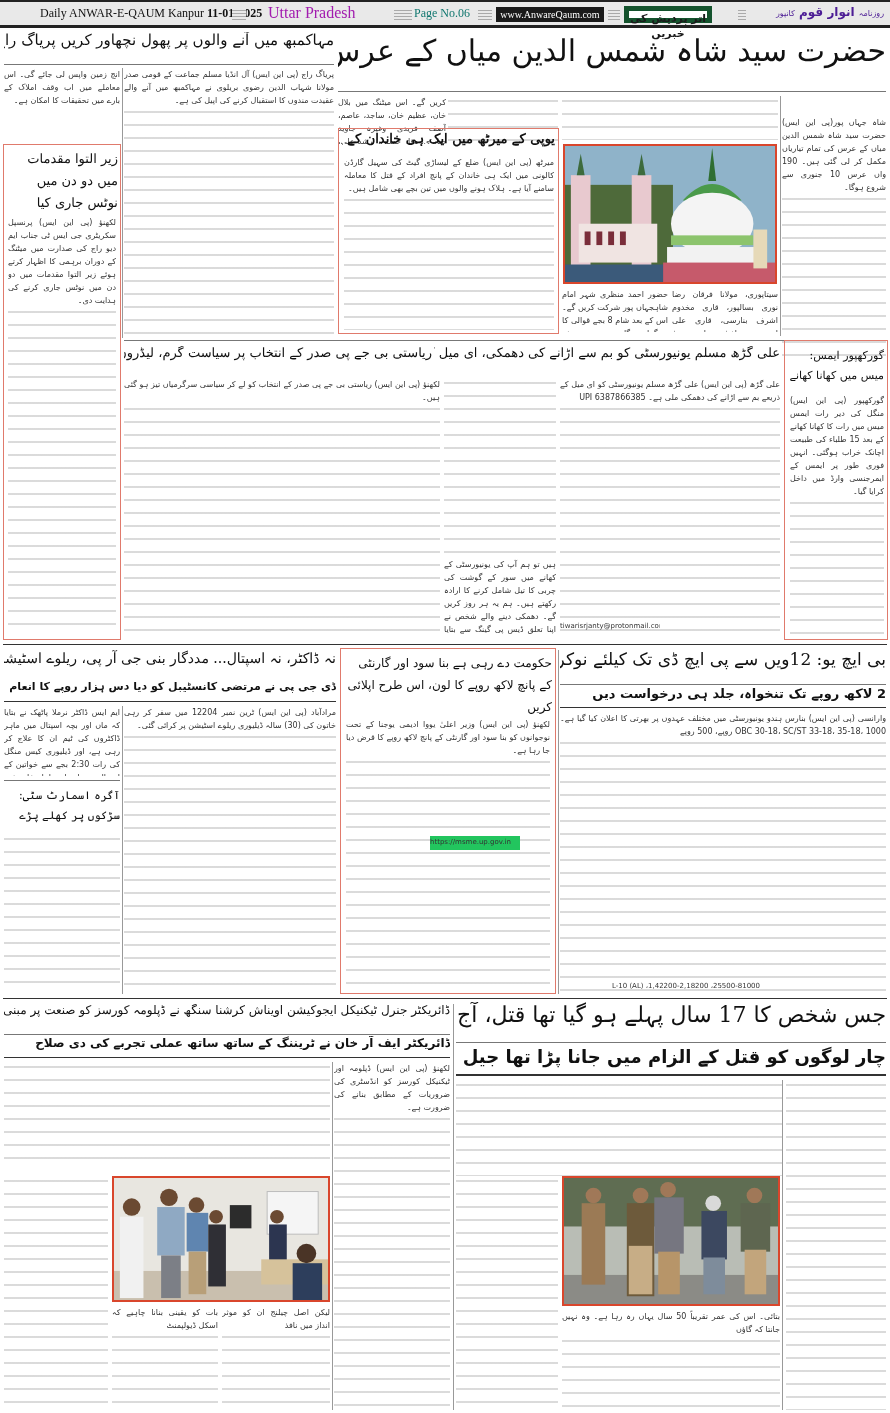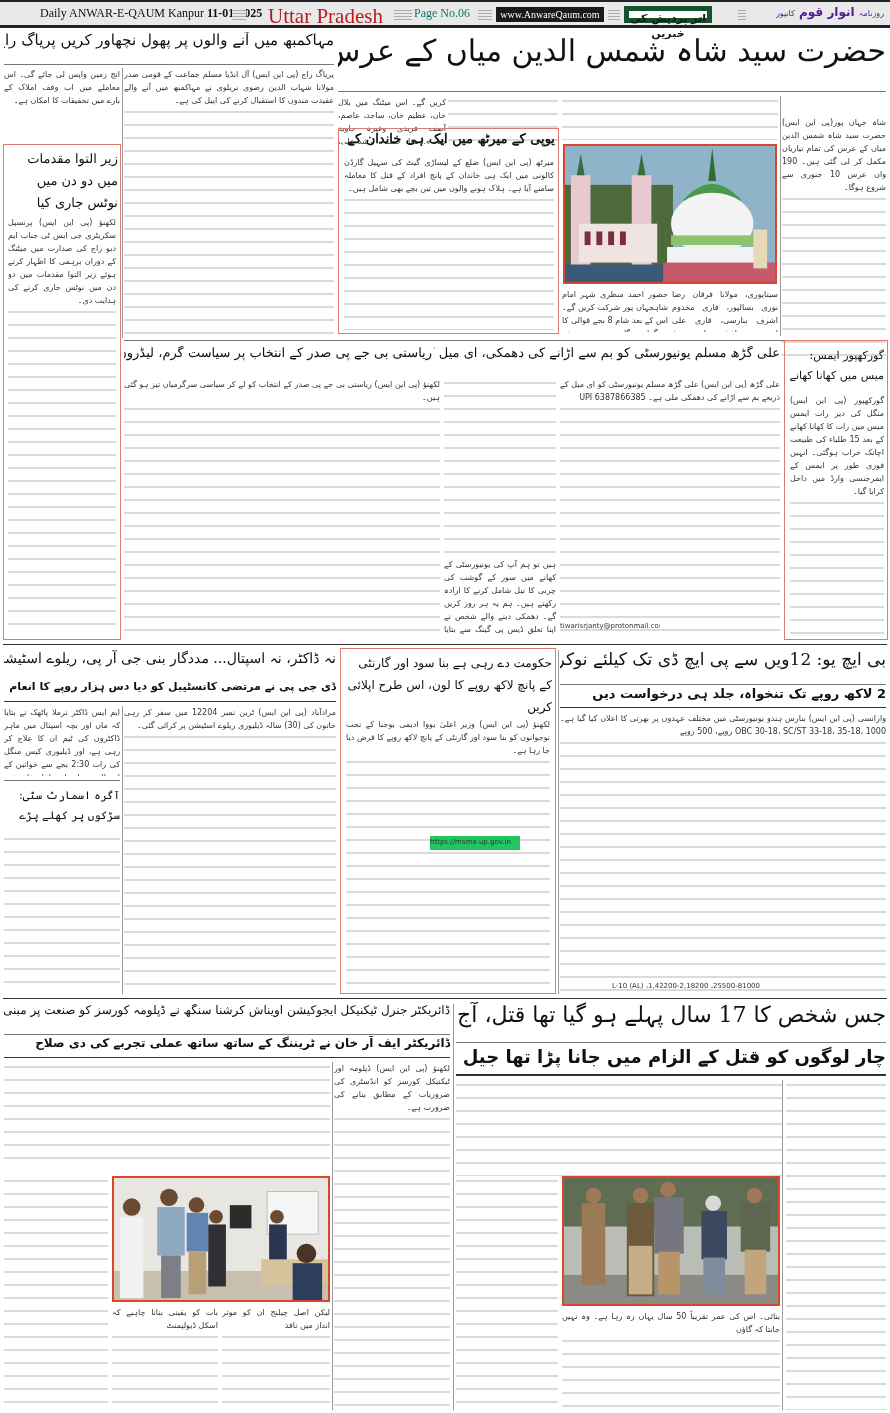--- a/index.html
+++ b/index.html
@@ -2,21 +2,21 @@
 <html><head>
 <meta charset="utf-8">
 <style>
   * { box-sizing: border-box; margin: 0; padding: 0; }
   html, body { width: 890px; height: 1413px; background: #ffffff; overflow: hidden; }
   body { font-family: "DejaVu Sans", sans-serif; color: #1a1a1a; position: relative; }
 
   .masthead { position: absolute; left: 0; top: 0; width: 890px; height: 28px; background: #e9e9e9; border-top: 2px solid #222; border-bottom: 3px solid #222; display: flex; align-items: center; }
   .mh-left { position: absolute; left: 8px; top: 4px; font-family: "Liberation Serif", serif; font-size: 12px; color: #111; margin-left: 32px; }
   .mh-left b { font-weight: bold; }
-  .mh-state { position: absolute; left: 268px; top: 2px; font-family: "Liberation Serif", serif; font-size: 21px; color: #b91c1c; }
+  .mh-state { position: absolute; left: 268px; top: 2px; font-family: "Liberation Serif", serif; font-size: 16px; color: #a21caf; }
   .mh-page { position: absolute; left: 414px; top: 4px; font-family: "Liberation Serif", serif; font-size: 12px; color: #0f766e; }
   .mh-url { position: absolute; left: 496px; top: 5px; width: 108px; height: 15px; background: #1a1a1a; color: #fff; font-family: "Liberation Serif", serif; font-size: 10px; text-align: center; line-height: 15px; }
   .mh-section { position: absolute; left: 624px; top: 4px; width: 88px; height: 17px; background: #fff; border: 5px solid #14532d; font-size: 11px; font-weight: bold; direction: rtl; text-align: center; line-height: 15px; }
   .mh-brand { position: absolute; right: 6px; top: 3px; direction: rtl; font-size: 12px; font-weight: bold; color: #4c1d95; }
   .mh-brand small { font-size: 8px; font-weight: normal; }
   .lines { position: absolute; height: 14px; top: 6px; background: repeating-linear-gradient(#e9e9e9 0 2px, #aaa 2px 3px); }
   .headline { position: absolute; direction: rtl; text-align: right; font-family: "DejaVu Serif", serif; color: #111; line-height: 1.15; white-space: nowrap; overflow: hidden; }
   .sub-head { position: absolute; direction: rtl; text-align: right; font-family: "DejaVu Sans", sans-serif; font-weight: bold; color: #111; white-space: nowrap; overflow: hidden; border-bottom: 1px solid #333; }
   .col-text { position: absolute; direction: rtl; text-align: justify; font-size: 8px; line-height: 13px; color: #333; overflow: hidden; }
   .col-text::before { content: ""; }

